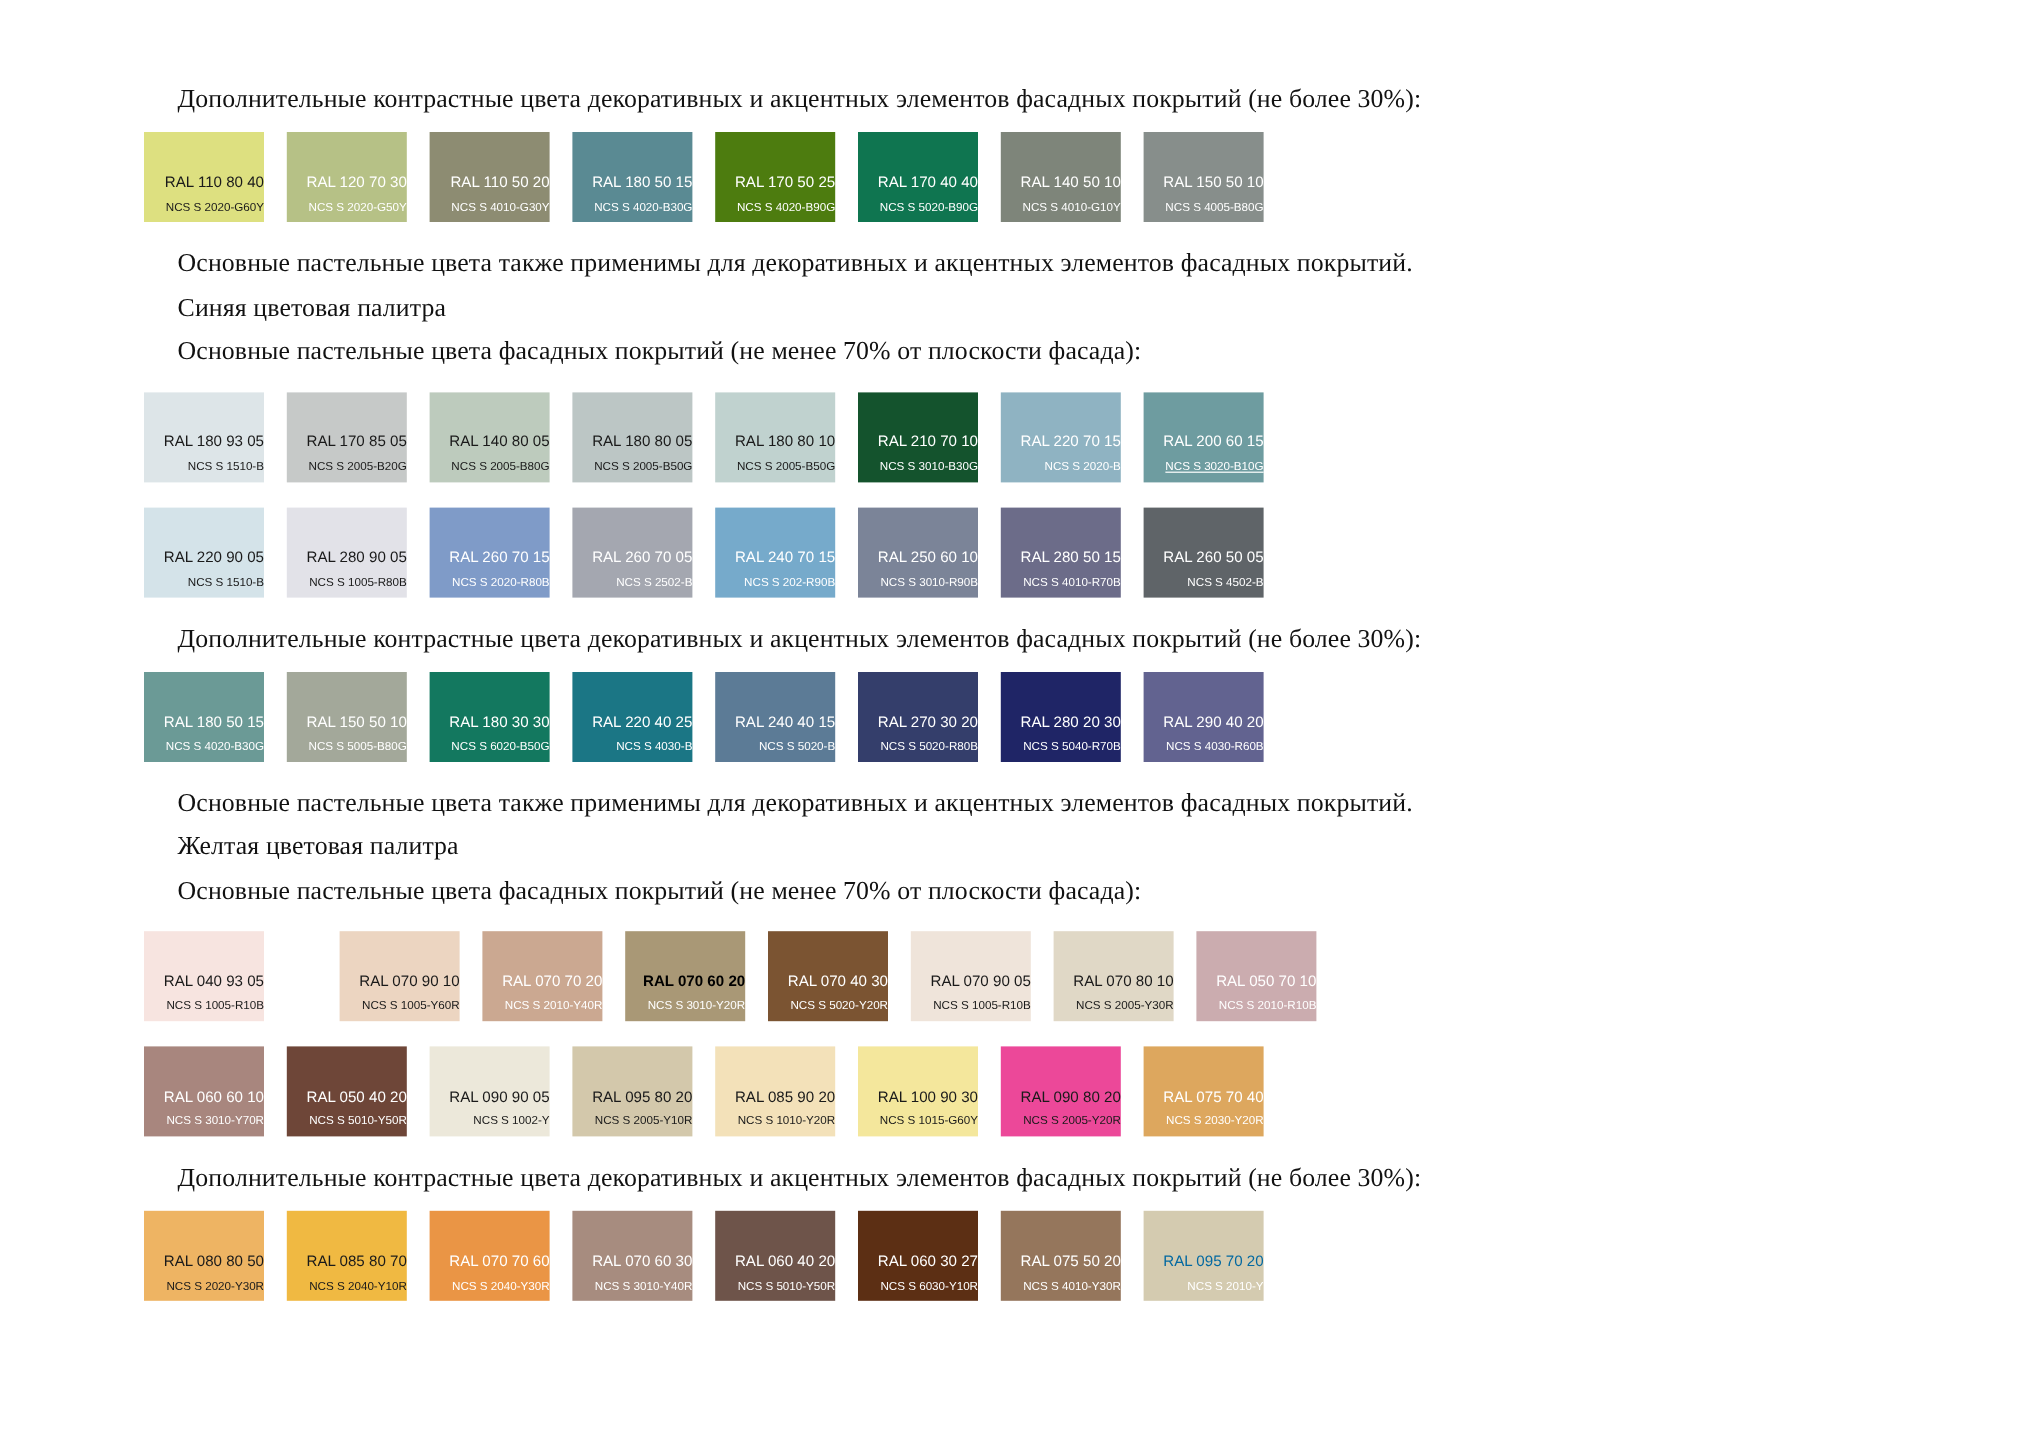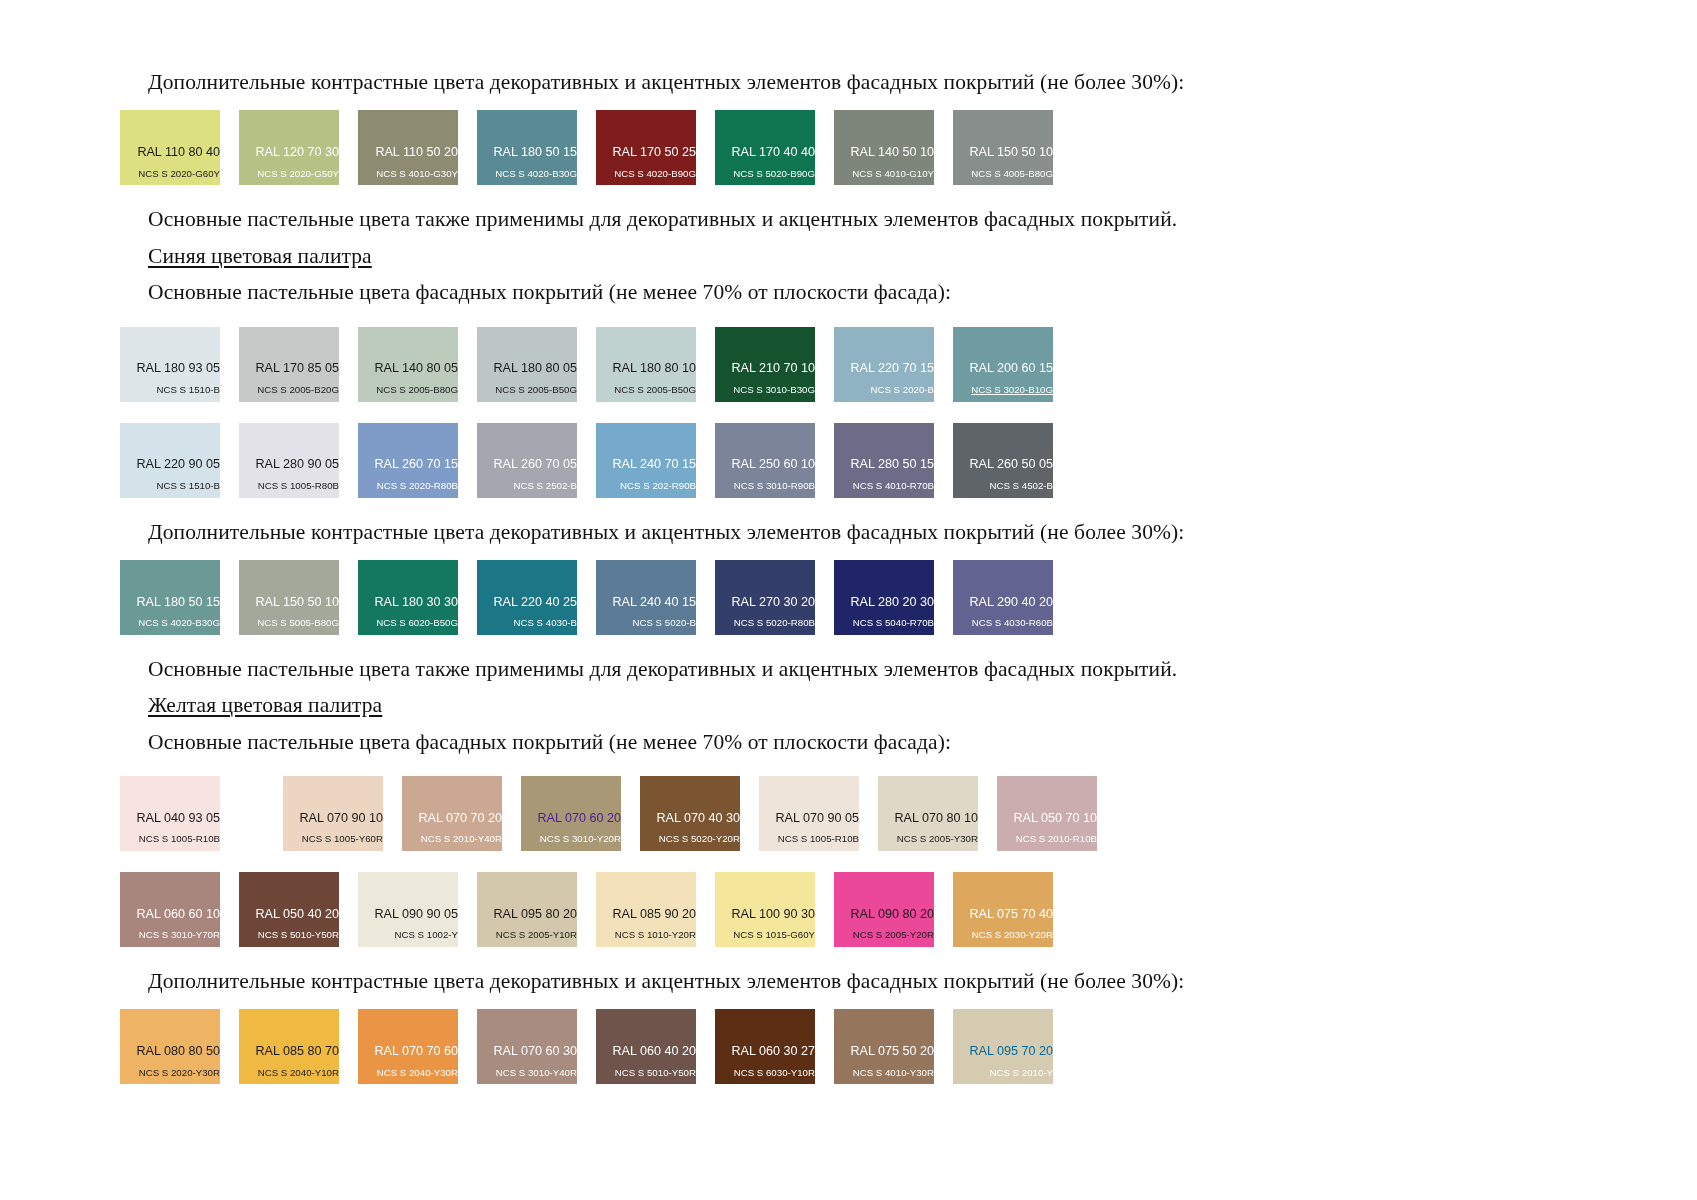--- a/index.html
+++ b/index.html
@@ -33,21 +33,20 @@
     font-family: "Liberation Serif", "DejaVu Serif", serif;
     font-size: 21.5px;
     line-height: 1.32;
     color: #111111;
     margin: 0;
     padding: 0 0 0 28px;
     white-space: nowrap;
     letter-spacing: 0.1px;
   }
   .para.heading {
-    text-decoration: underline;
     text-underline-offset: 3px;
   }
   .gap-sm { height: 8px; }
   .gap-md { height: 14px; }
   .gap-lg { height: 20px; }
 
   
   .swatch-row {
     display: flex;
     gap: 19px;
@@ -100,21 +99,21 @@
           <div class="ncs" style="color: rgb(255, 255, 255);">NCS S 2020-G50Y</div>
         </div>
         <div class="swatch" style="background: rgb(141, 140, 114);">
           <div class="ral" style="color: rgb(255, 255, 255);">RAL 110 50 20</div>
           <div class="ncs" style="color: rgb(255, 255, 255);">NCS S 4010-G30Y</div>
         </div>
         <div class="swatch" style="background: rgb(90, 138, 147);">
           <div class="ral" style="color: rgb(255, 255, 255);">RAL 180 50 15</div>
           <div class="ncs" style="color: rgb(255, 255, 255);">NCS S 4020-B30G</div>
         </div>
-        <div class="swatch" style="background: #7f1d1d;">
+        <div class="swatch" style="background: #4d7c0f;">
           <div class="ral" style="color: rgb(255, 255, 255);">RAL 170 50 25</div>
           <div class="ncs" style="color: rgb(255, 255, 255);">NCS S 4020-B90G</div>
         </div>
         <div class="swatch" style="background: rgb(15, 117, 80); padding-left: 38px;">
           <div class="ral" style="color: rgb(255, 255, 255);">RAL 170 40 40</div>
           <div class="ncs" style="color: rgb(255, 255, 255);">NCS S 5020-B90G</div>
         </div>
         <div class="swatch" style="background: rgb(126, 133, 122);">
           <div class="ral" style="color: rgb(255, 255, 255);">RAL 140 50 10</div>
           <div class="ncs" style="color: rgb(255, 255, 255);">NCS S 4010-G10Y</div>
@@ -256,21 +255,21 @@
         </div>
         <div class="swatch" style="background: rgb(236, 213, 193); margin-left: 44px;">
           <div class="ral" style="color: rgb(26, 26, 26);">RAL 070 90 10</div>
           <div class="ncs" style="color: rgb(26, 26, 26);">NCS S 1005-Y60R</div>
         </div>
         <div class="swatch" style="background: rgb(203, 168, 145);">
           <div class="ral" style="color: rgb(255, 255, 255);">RAL 070 70 20</div>
           <div class="ncs" style="color: rgb(255, 255, 255);">NCS S 2010-Y40R</div>
         </div>
         <div class="swatch" style="background: rgb(169, 152, 118);">
-          <div class="ral" style="color: #4c1d95;">RAL 070 60 20</div>
+          <div class="ral" style="color: #000000; font-weight: bold;">RAL 070 60 20</div>
           <div class="ncs" style="color: rgb(255, 255, 255);">NCS S 3010-Y20R</div>
         </div>
         <div class="swatch" style="background: rgb(123, 84, 50);">
           <div class="ral" style="color: rgb(255, 255, 255);">RAL 070 40 30</div>
           <div class="ncs" style="color: rgb(255, 255, 255);">NCS S 5020-Y20R</div>
         </div>
         <div class="swatch" style="background: rgb(239, 228, 218);">
           <div class="ral" style="color: rgb(26, 26, 26);">RAL 070 90 05</div>
           <div class="ncs" style="color: rgb(26, 26, 26);">NCS S 1005-R10B</div>
         </div>

